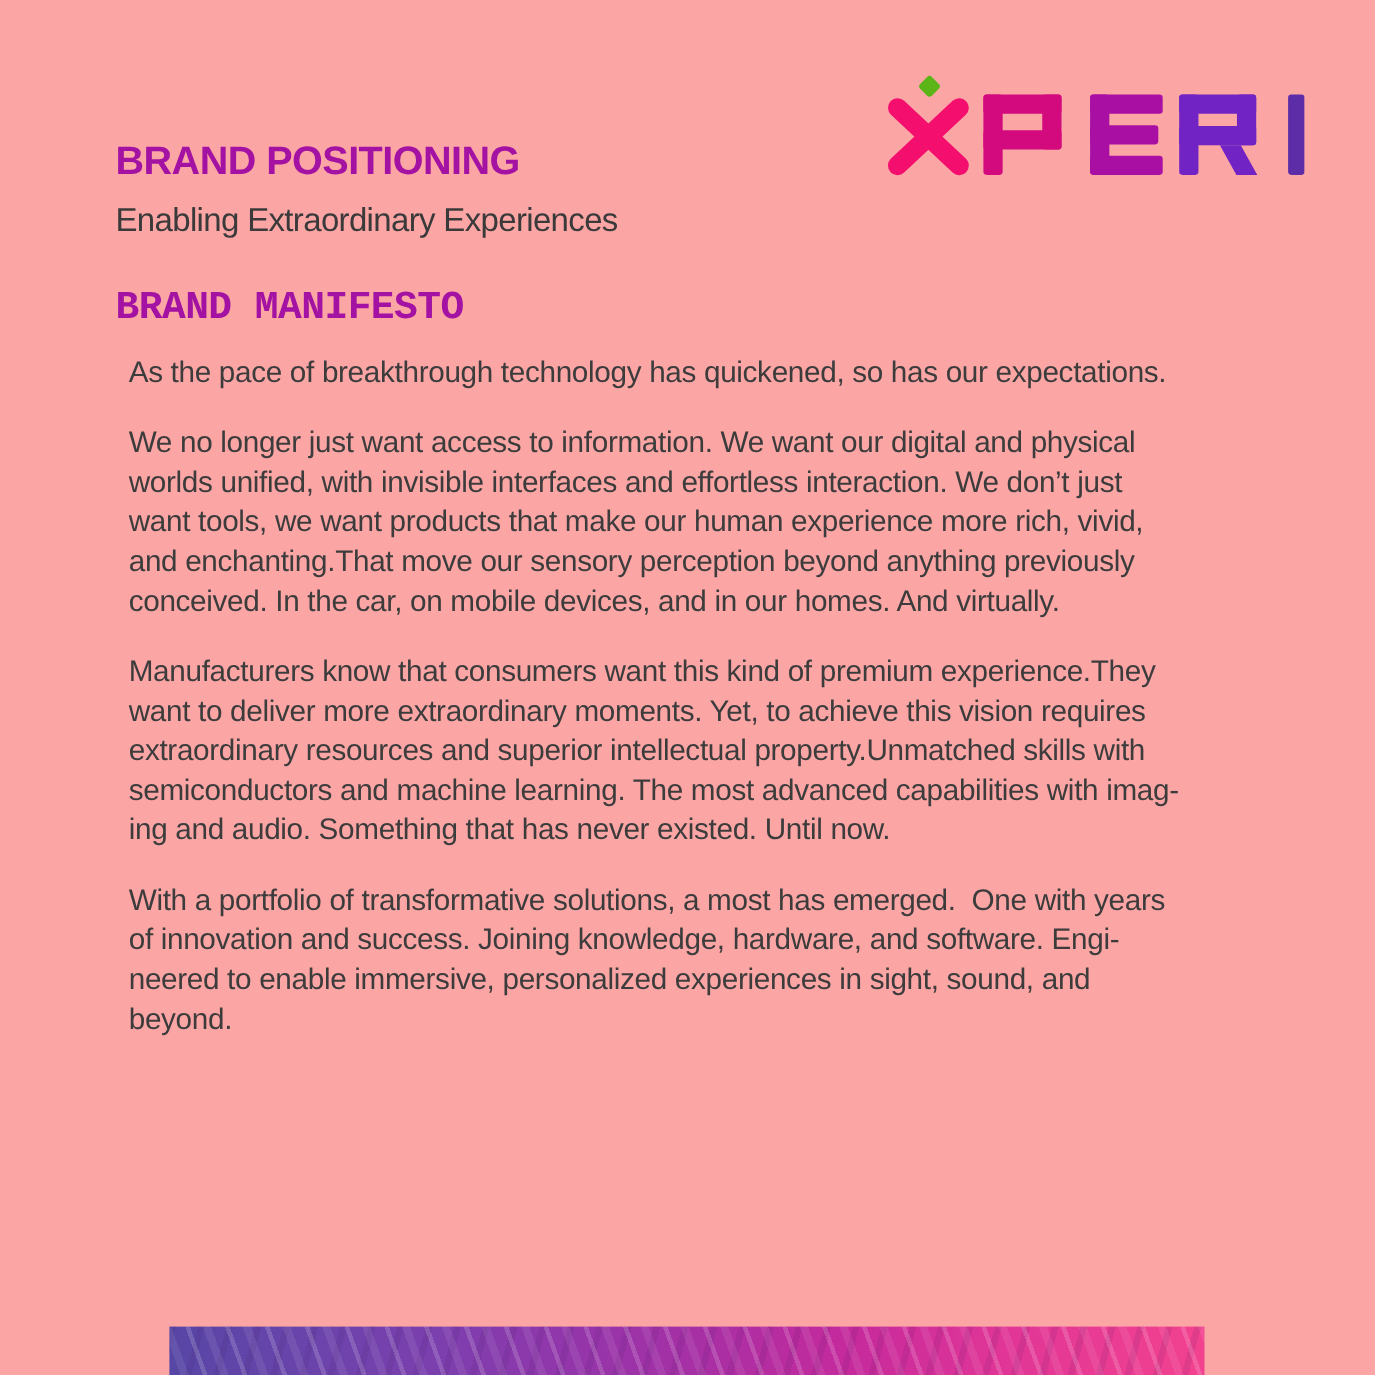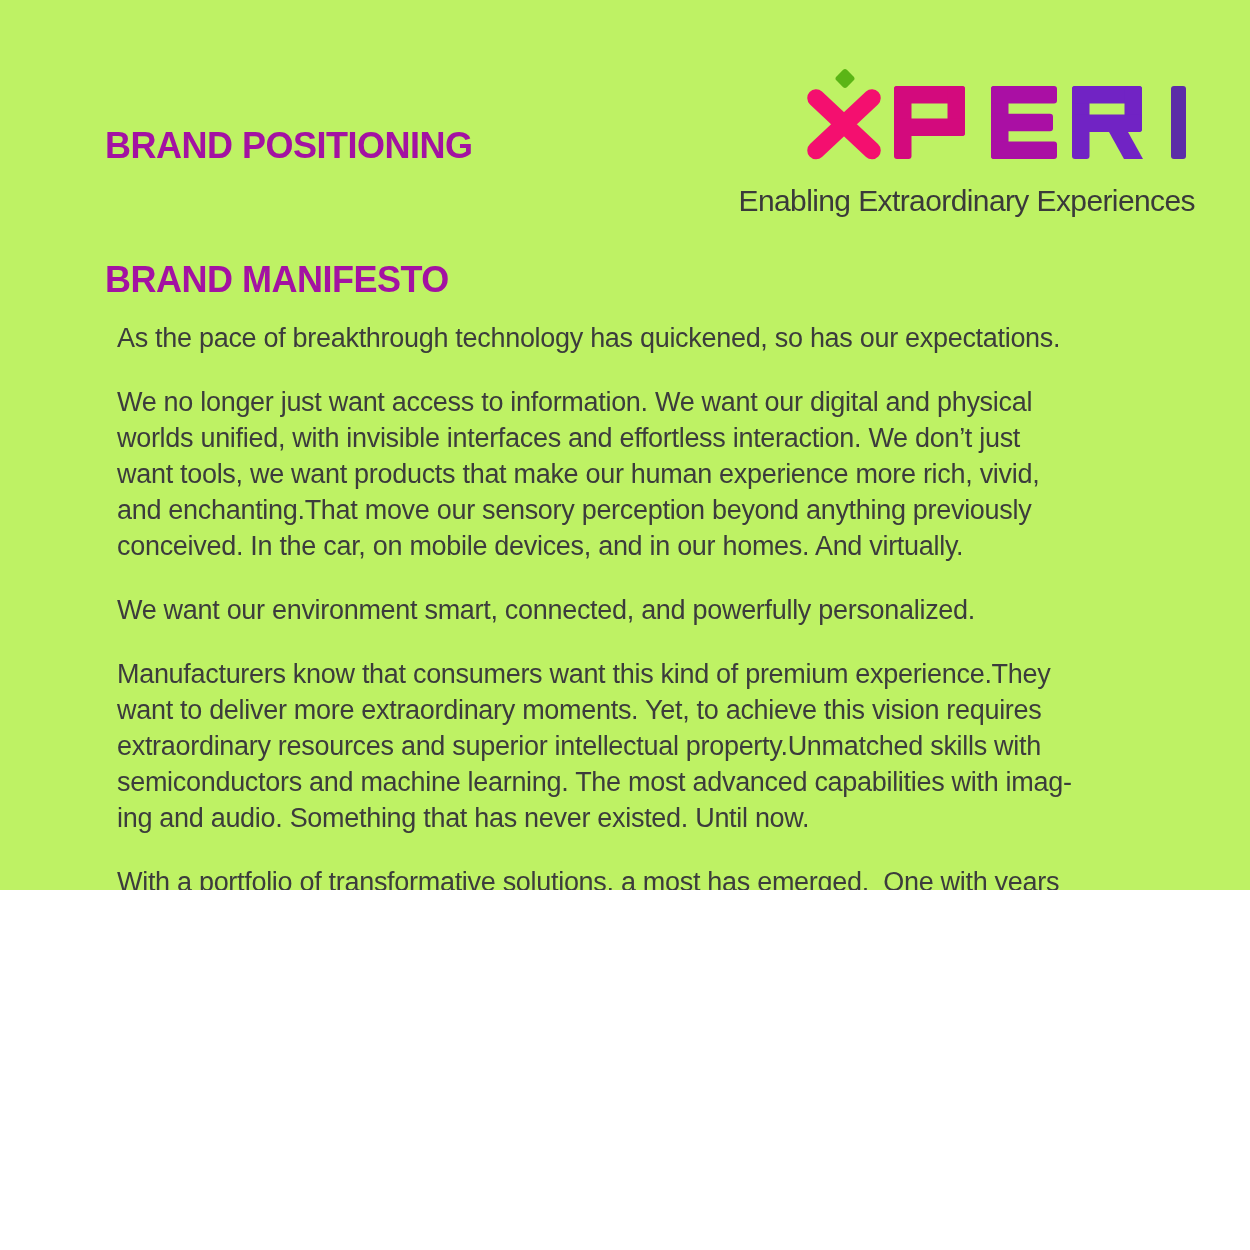--- a/index.html
+++ b/index.html
@@ -1,20 +1,20 @@
 <!DOCTYPE html>
 <html><head>
 <meta charset="utf-8">
 <style>
   html, body { margin: 0; padding: 0; }
   .page {
     position: relative;
     width: 1250px;
-    height: 890px;
-    background: #bef264;
+    height: 1250px;
+    background: #fca5a5;
     overflow: hidden;
     font-family: "Liberation Sans", sans-serif;
   }
 
   
   .logo {
     position: absolute;
     left: 806px;
     top: 59px;
     width: 380px;
@@ -31,28 +31,27 @@
   }
   h1.section-heading, h2.section-heading {
     margin: 0;
     font-weight: 700;
     font-size: 36px;
     line-height: 40px;
     letter-spacing: -0.5px;
     color: #a312a2;
   }
   h1.section-heading { margin-top: 126px; }
-  h2.section-heading { margin-top: 40px; }
+  h2.section-heading { margin-top: 40px; font-family: Liberation Mono, monospace; }
   .subtitle {
     margin: 16px 0 0;
     font-size: 30px;
     line-height: 38px;
     letter-spacing: -0.6px;
     color: #3a3a3a;
-    text-align: right;
   }
   p.body-par {
     margin: 28px 12px 0;
     font-size: 27px;
     line-height: 36px;
     letter-spacing: -0.3px;
     color: #3c3c3c;
     white-space: pre;
   }
   p.body-par.first { margin-top: 20px; }
@@ -126,21 +125,20 @@
     <p class="subtitle">Enabling Extraordinary Experiences</p>
 
     <h2 class="section-heading">BRAND MANIFESTO</h2>
 
     <p class="body-par first">As the pace of breakthrough technology has quickened, so has our expectations.</p>
     <p class="body-par">We no longer just want access to information. We want our digital and physical
 worlds unified, with invisible interfaces and effortless interaction. We don’t just
 want tools, we want products that make our human experience more rich, vivid,
 and enchanting.That move our sensory perception beyond anything previously
 conceived. In the car, on mobile devices, and in our homes. And virtually.</p>
-    <p class="body-par">We want our environment smart, connected, and powerfully personalized.</p>
     <p class="body-par">Manufacturers know that consumers want this kind of premium experience.They
 want to deliver more extraordinary moments. Yet, to achieve this vision requires
 extraordinary resources and superior intellectual property.Unmatched skills with
 semiconductors and machine learning. The most advanced capabilities with imag-
 ing and audio. Something that has never existed. Until now.</p>
     <p class="body-par">With a portfolio of transformative solutions, a most has emerged.  One with years
 of innovation and success. Joining knowledge, hardware, and software. Engi-
 neered to enable immersive, personalized experiences in sight, sound, and
 beyond.</p>
   </div>

